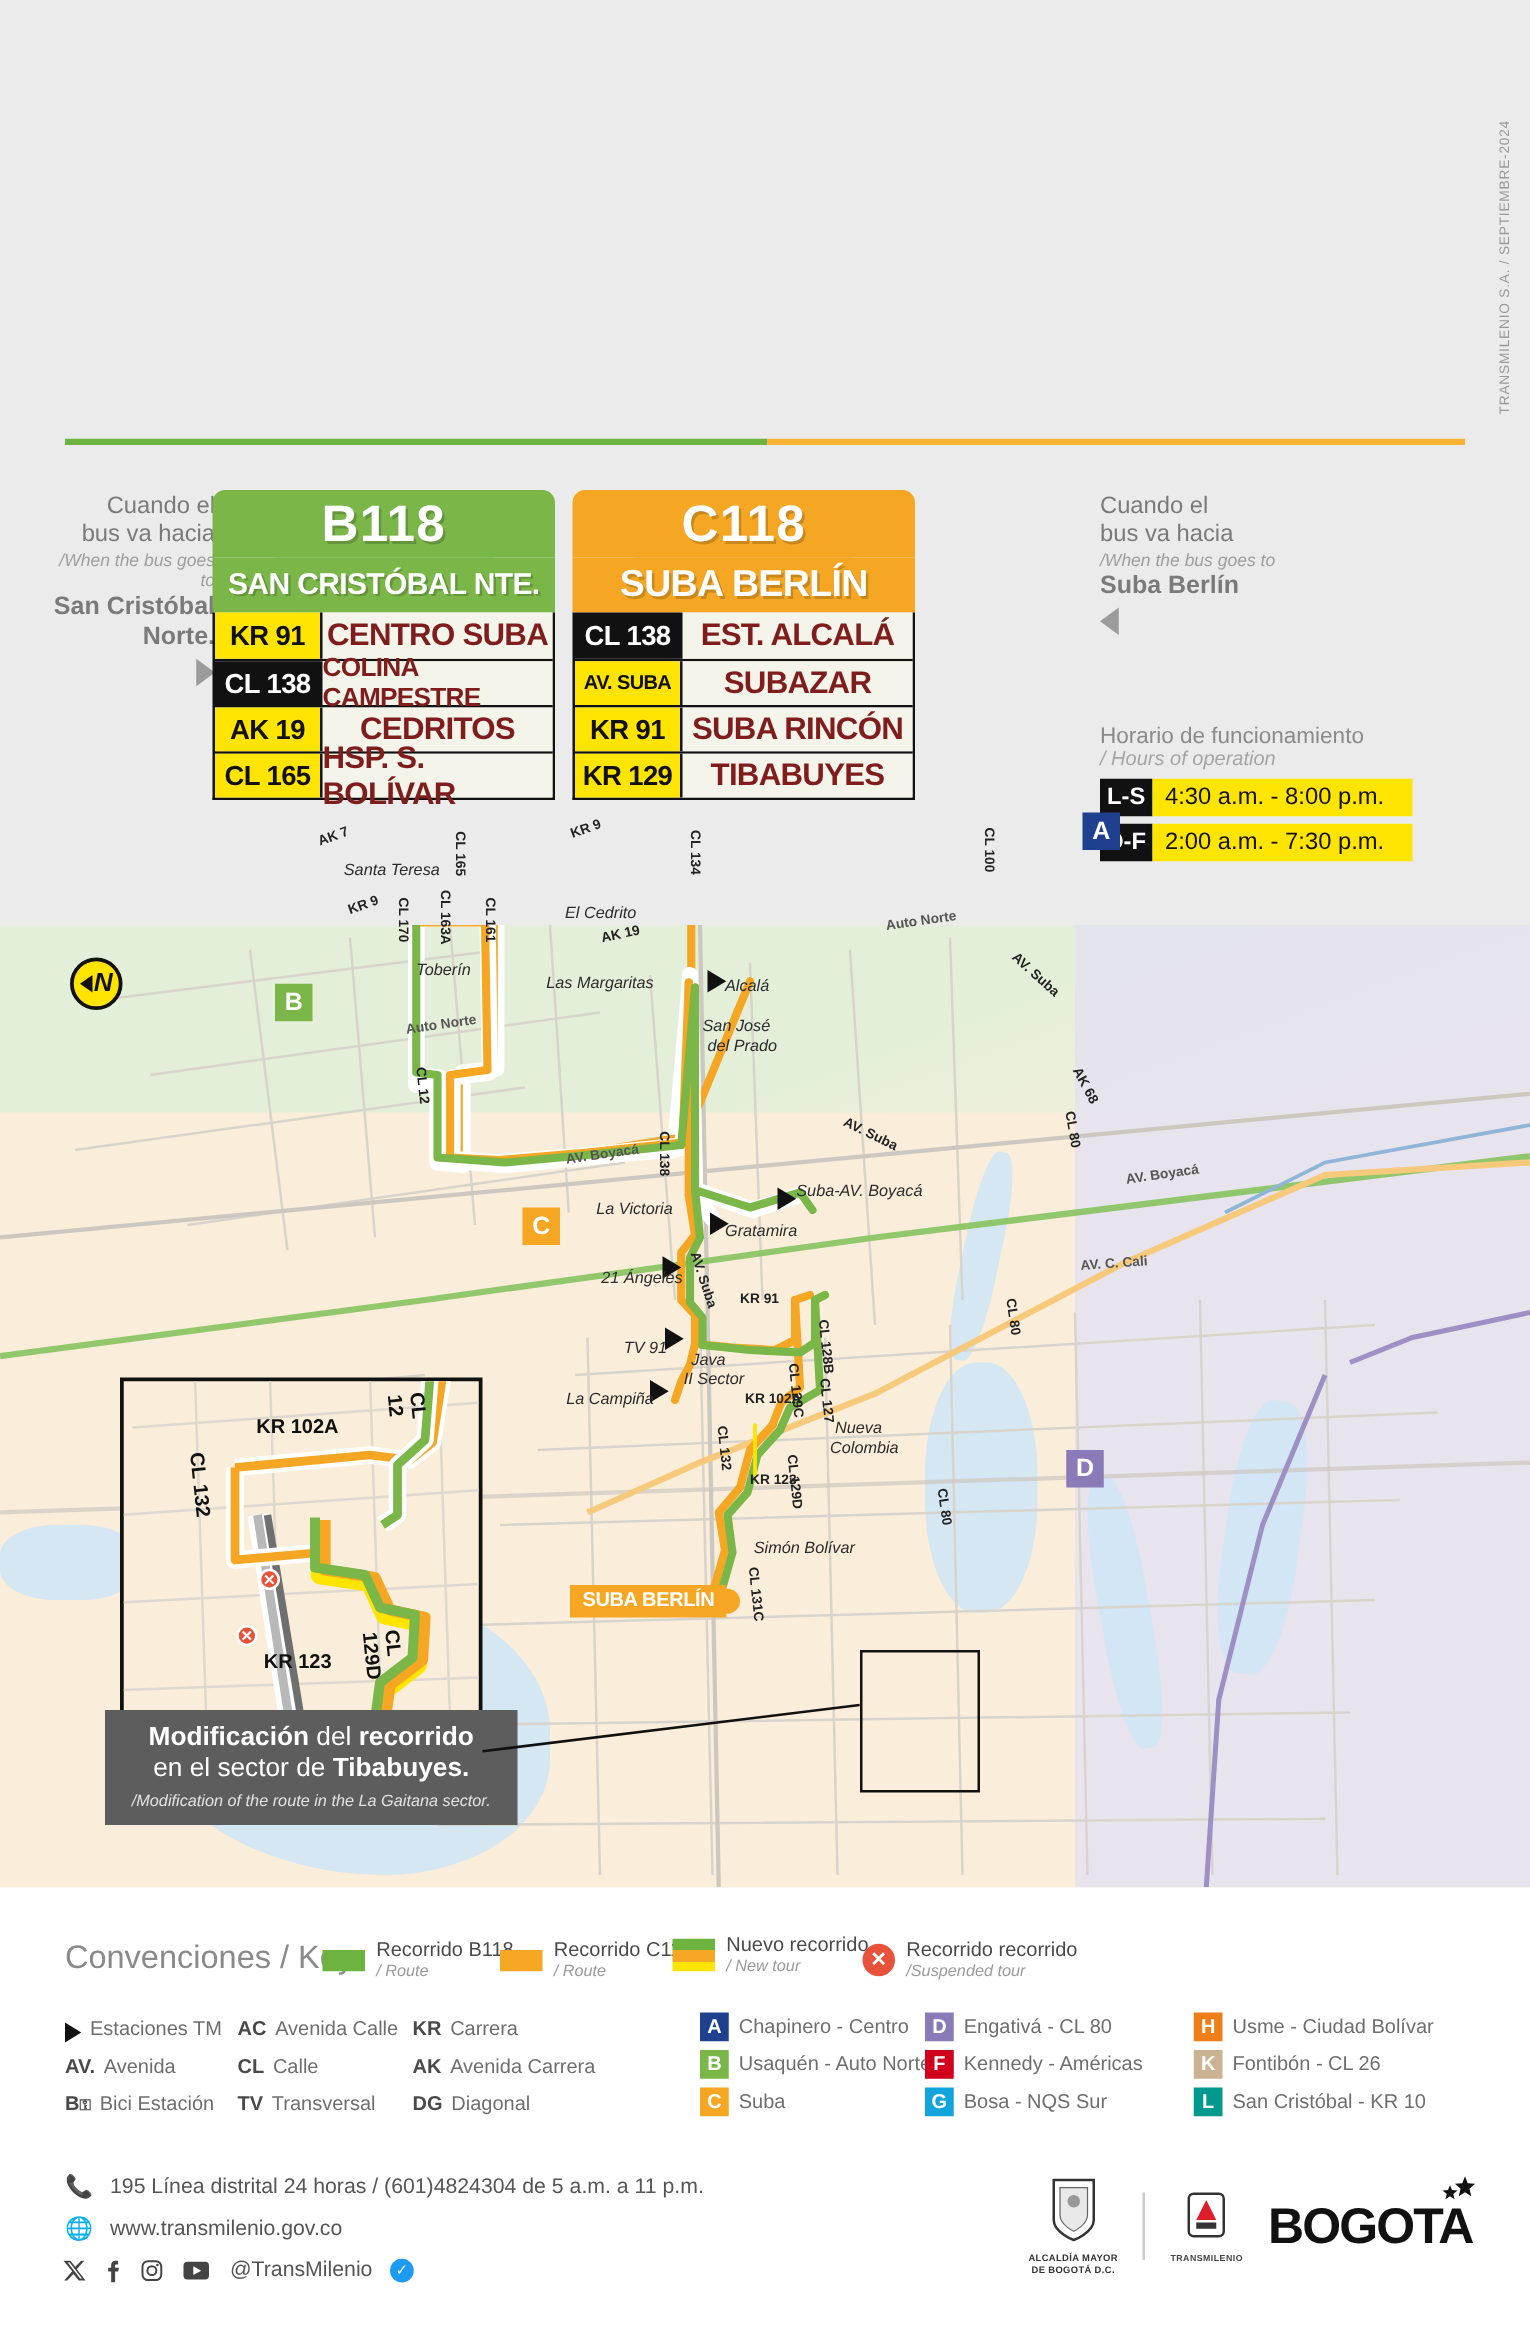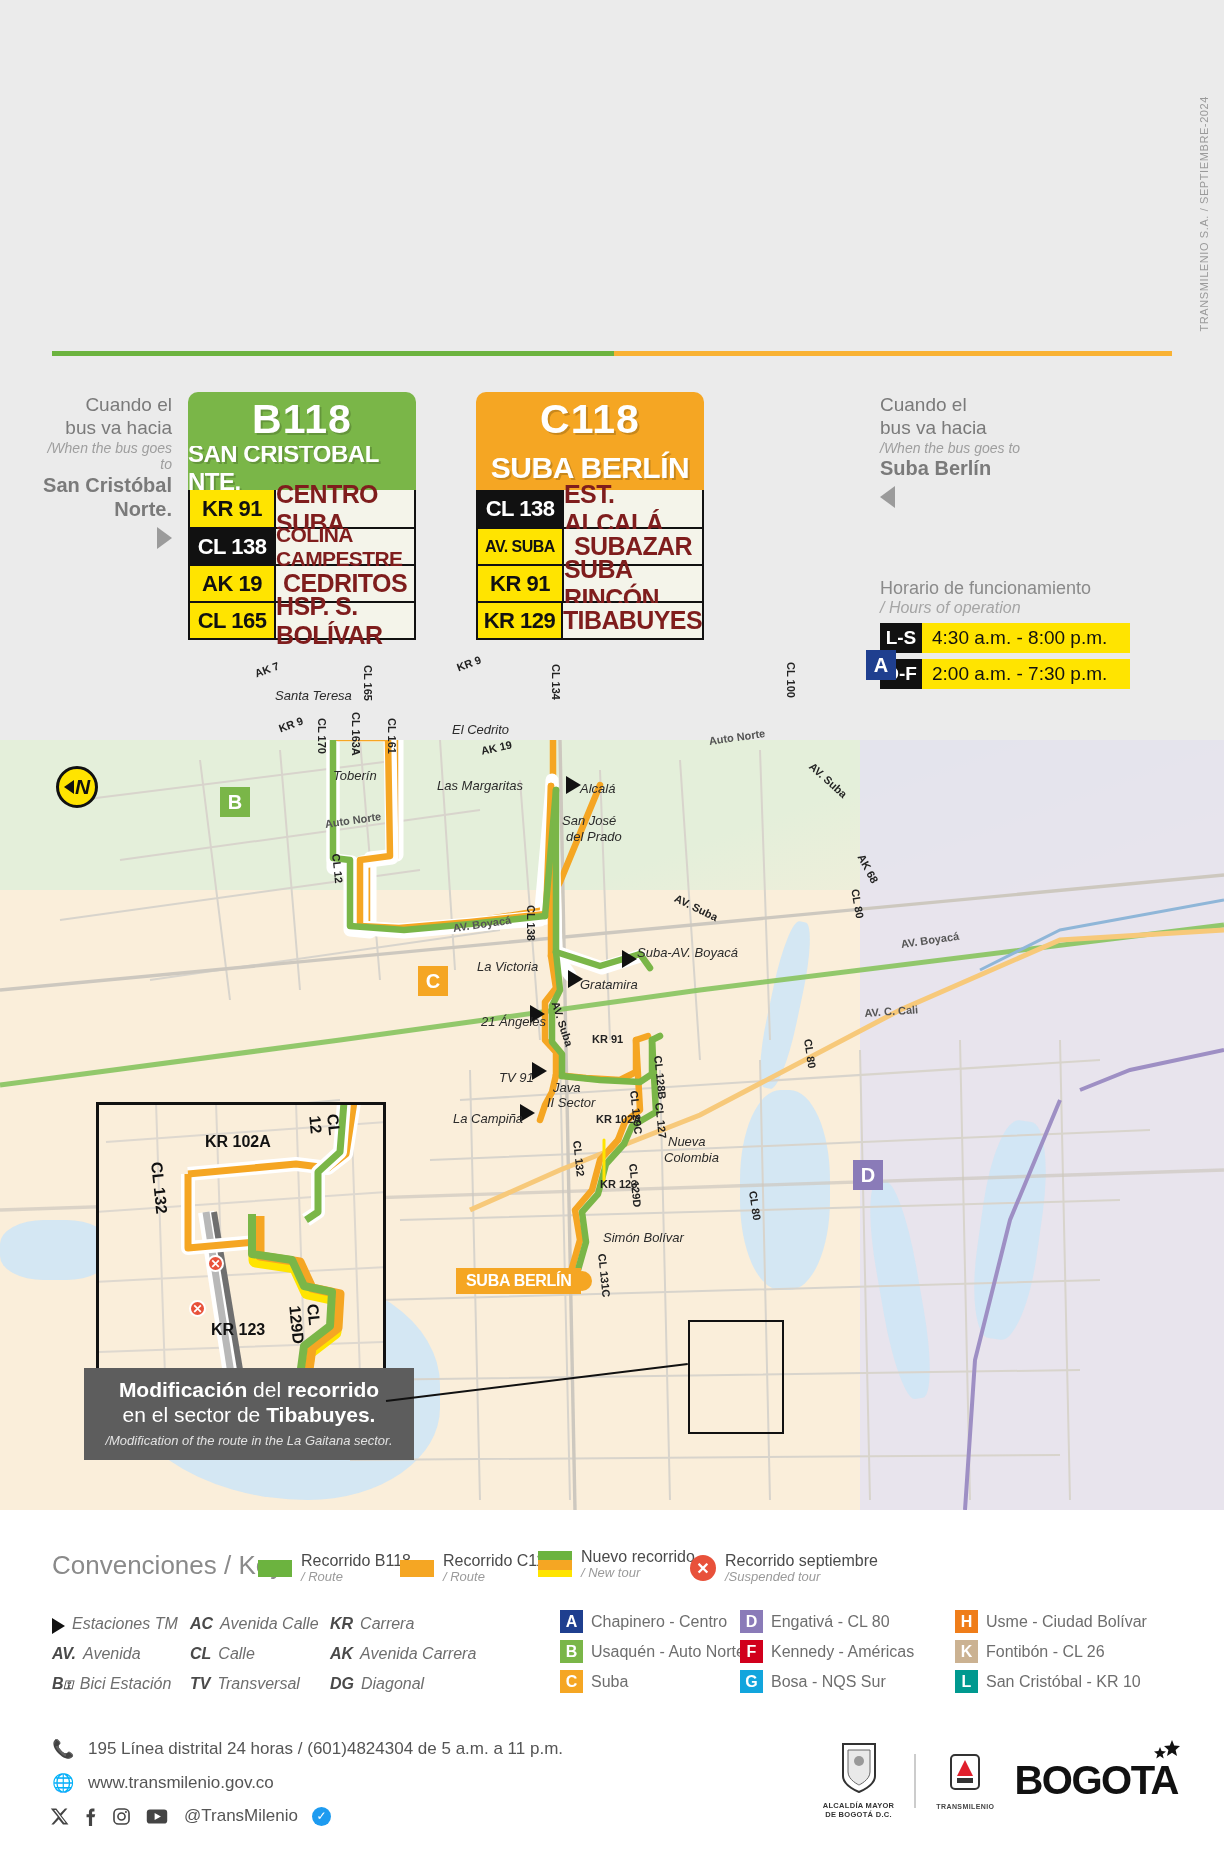--- a/index.html
+++ b/index.html
@@ -35,21 +35,21 @@
   .side-note { position: absolute; font-size: 19px; color: #7a7a7a; line-height: 1.2; }
   .side-note .big { font-weight: 700; font-size: 20px; color: #7a7a7a; }
   .side-note .en { font-size: 14px; font-style: italic; color: #9e9e9e; display: block; }
   .note-left { left: 40px; top: 394px; width: 132px; text-align: right; }
   .note-right { left: 880px; top: 394px; width: 230px; text-align: left; }
 
   .tri { width: 0; height: 0; border-top: 11px solid transparent; border-bottom: 11px solid transparent; }
   .tri-right { border-left: 15px solid #9b9b9b; margin-left: auto; margin-top: 6px; }
   .tri-left { border-right: 15px solid #9b9b9b; margin-top: 6px; }
 
-  .card { position: absolute; width: 228px; margin-left: 18px; }
+  .card { position: absolute; width: 274px; }
   .card-b { left: 170px; top: 392px; }
   .card-c { left: 458px; top: 392px; }
 
   .card-head {
     position: relative; height: 54px;
     border-radius: 10px 10px 0 0;
     display: flex; align-items: center; justify-content: center;
   }
   .card-head-inner {
     width: 176px; height: 54px; display: flex; align-items: center; justify-content: center;
@@ -178,21 +178,21 @@
   .conv-title span { font-weight: 400; color: #8a8a8a; }
 
   .legend-key { position: absolute; display: flex; align-items: center; gap: 9px; }
   .swatch { width: 34px; height: 17px; }
   .swatch.green { background: #6cb33f; }
   .swatch.amber { background: #f5a623; }
   .swatch.dual { background: linear-gradient(#6cb33f 0 36%, #f5a623 36% 72%, #ffe400 72% 100%); height: 26px; }
   .key-text { font-size: 16px; color: #4a4a4a; line-height: 1.12; }
   .key-text .en { font-size: 13px; font-style: italic; color: #9a9a9a; display: block; }
 
-  .abbr-item { position: absolute; display: flex; align-items: flex-start; gap: 7px; font-size: 16px; color: #6e6e6e; font-style: italic; }
+  .abbr-item { position: absolute; display: flex; align-items: flex-start; gap: 7px; font-size: 16px; color: #6e6e6e; }
   .abbr-code { font-weight: 700; color: #4a4a4a; }
 
   .zone-item { position: absolute; display: flex; align-items: center; gap: 8px; font-size: 16px; color: #6e6e6e; }
   .zone-sq { width: 23px; height: 23px; color: #fff; font-weight: 700; font-size: 16px;
              display: flex; align-items: center; justify-content: center; }
 
   
   .foot-row { position: absolute; display: flex; align-items: center; gap: 14px; font-size: 17px; color: #555; }
   .foot-ico { width: 22px; text-align: center; font-size: 18px; color: #555; }
   .social { display: flex; align-items: center; gap: 15px; }
@@ -595,21 +595,21 @@
       <div class="swatch dual"></div>
       <div class="key-text">
         <span>Nuevo recorrido</span>
         <span class="en">/ New tour</span>
       </div>
     </div>
 
     <div class="legend-key" style="left:690px;top:42px;">
       <div style="width:26px;height:26px;border-radius:50%;background:#e8513a;color:#fff;display:flex;align-items:center;justify-content:center;font-size:16px;font-weight:700;">✕</div>
       <div class="key-text">
-        <span>Recorrido septiembre</span>
+        <span>Recorrido recorrido</span>
         <span class="en">/Suspended tour</span>
       </div>
     </div>
 
     <div class="abbr-item" style="left:52px;top:105px;">
       <span class="abbr-code" style="display:inline-block;width:0;height:0;border-top:8px solid transparent;border-bottom:8px solid transparent;border-left:13px solid #111;transform:translateY(3px);"></span>
       <span>Estaciones TM</span>
     </div>
     <div class="abbr-item" style="left:52px;top:135px;">
       <span class="abbr-code">AV.</span>

